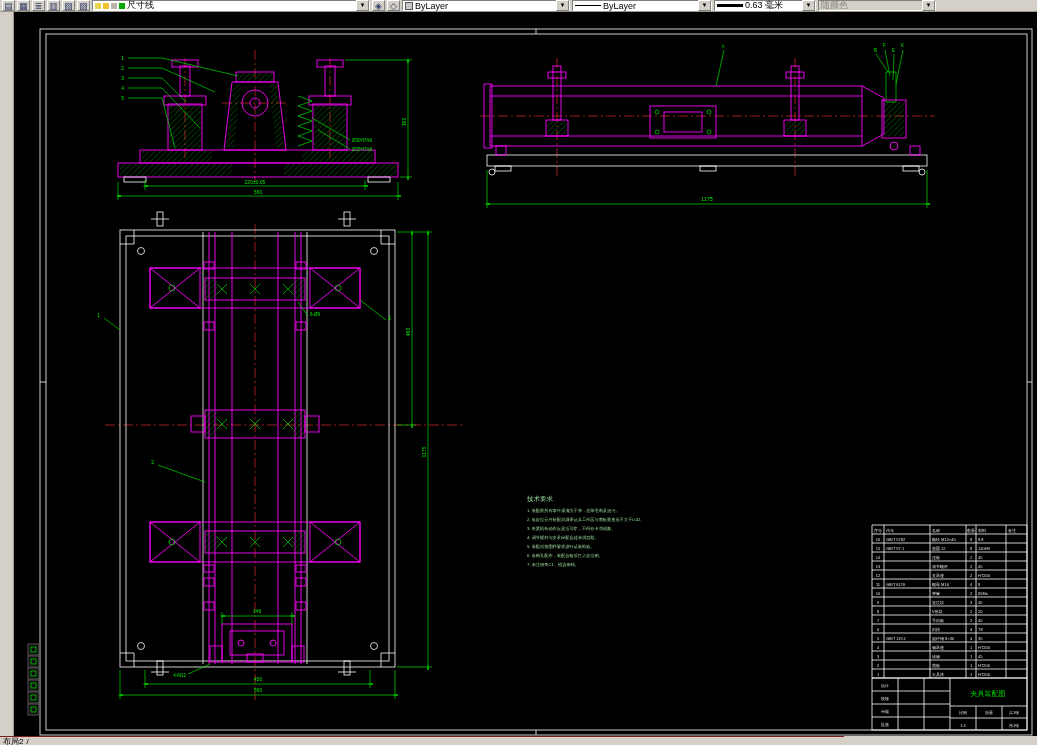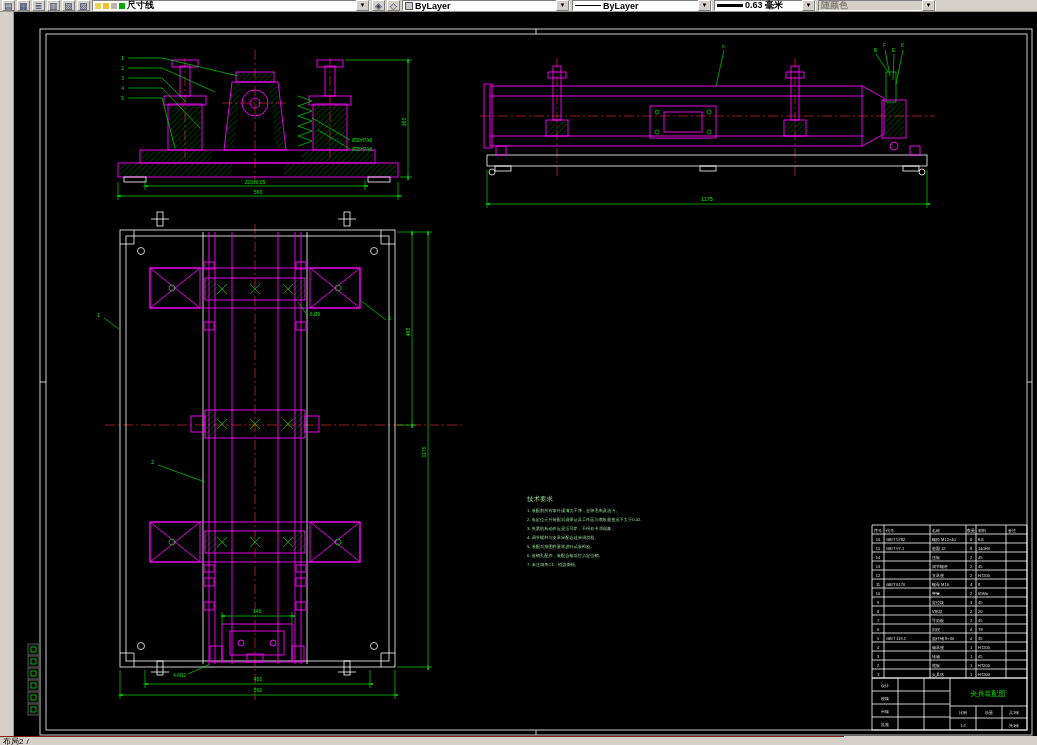--- a/index.html
+++ b/index.html
@@ -9,21 +9,21 @@
   .toolbar{position:absolute;left:0;top:0;width:1037px;height:12px;
            background:#d4d0c8;display:flex;align-items:center;gap:2px;
            padding-left:2px;border-bottom:1px solid #9a968e;box-sizing:border-box;overflow:hidden;}
   .tbtn{display:inline-block;width:13px;height:11px;line-height:10px;text-align:center;
         font-size:9px;color:#33406a;background:#d4d0c8;
         border-top:1px solid #fff;border-left:1px solid #fff;
         border-right:1px solid #808080;border-bottom:1px solid #808080;box-sizing:border-box;}
   .combo{display:flex;align-items:center;gap:2px;height:11px;background:#fff;
          border-top:1px solid #808080;border-left:1px solid #808080;
          border-right:1px solid #fff;border-bottom:1px solid #fff;
-         box-sizing:border-box;padding-left:2px;font-size:9px;color:#000;font-weight:bold;}
+         box-sizing:border-box;padding-left:2px;font-size:9px;color:#000;}
   .combo-text{white-space:nowrap;overflow:hidden;}
   .combo-arrow{margin-left:auto;width:11px;height:9px;line-height:9px;text-align:center;
          font-size:6px;color:#000;background:#d4d0c8;
          border-top:1px solid #fff;border-left:1px solid #fff;
          border-right:1px solid #808080;border-bottom:1px solid #808080;}
   .chip{display:inline-block;width:6px;height:6px;}
   .chip-bulb{background:#e8d44d;}
   .chip-sun{background:#f0c030;}
   .chip-lock{background:#b8b4ac;}
   .chip-color{background:#00aa00;}

